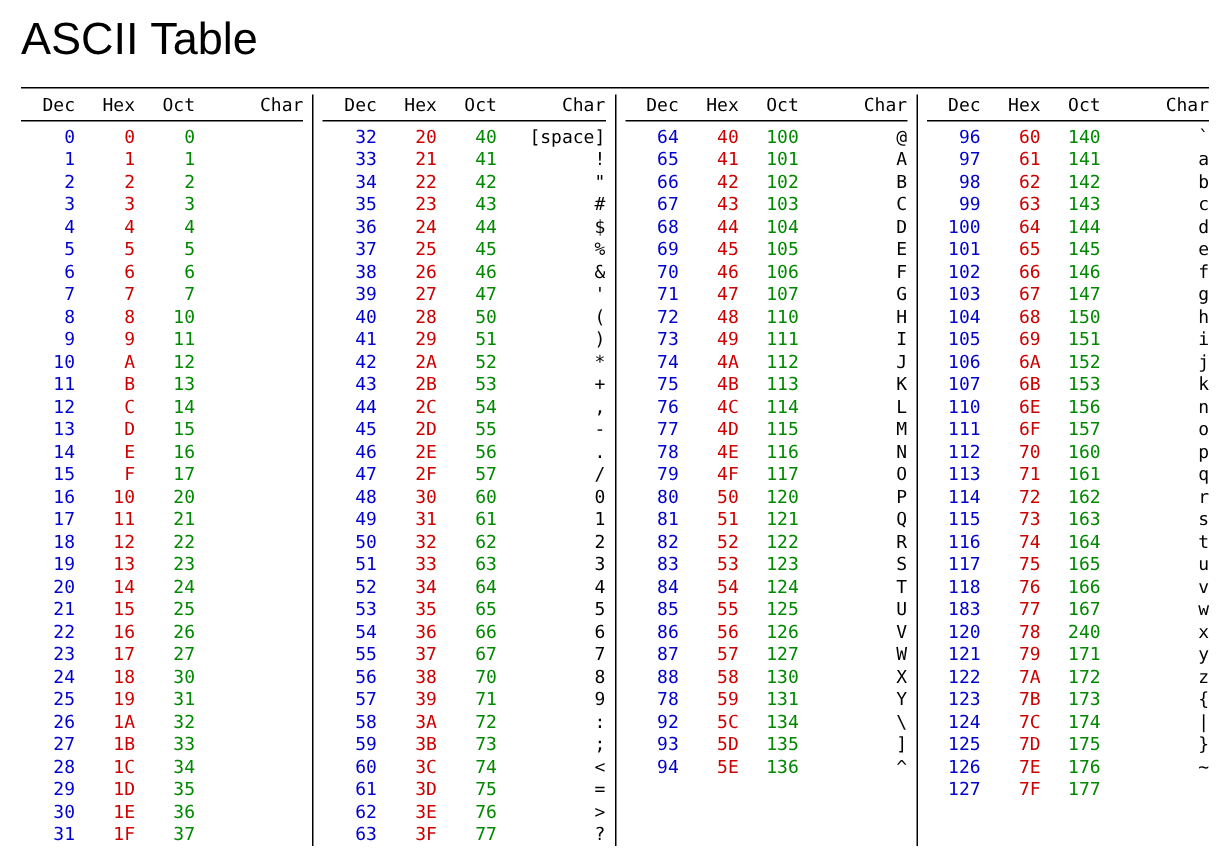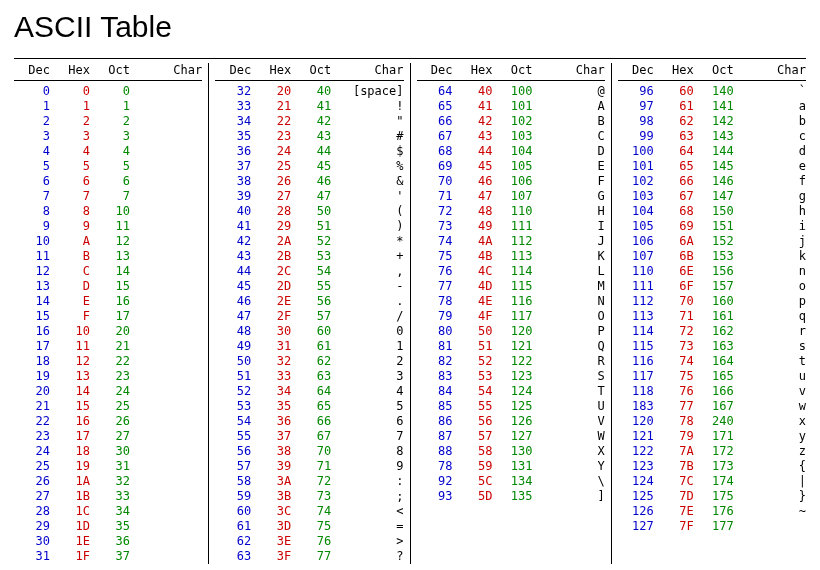--- a/index.html
+++ b/index.html
@@ -622,20 +622,26 @@
         <span class="hex">5C</span>
         <span class="oct">134</span>
         <span class="chr">\</span>
       </div>
       <div class="row">
         <span class="dec">93</span>
         <span class="hex">5D</span>
         <span class="oct">135</span>
         <span class="chr">]</span>
       </div>
+      <div class="row">
+        <span class="dec">94</span>
+        <span class="hex">5E</span>
+        <span class="oct">136</span>
+        <span class="chr">^</span>
+      </div>
     </div>
   <div class="block">
       <div class="hdr">
         <span>Dec</span>
         <span>Hex</span>
         <span>Oct</span>
         <span>Char</span>
       </div>
       <div class="row">
         <span class="dec">96</span>

